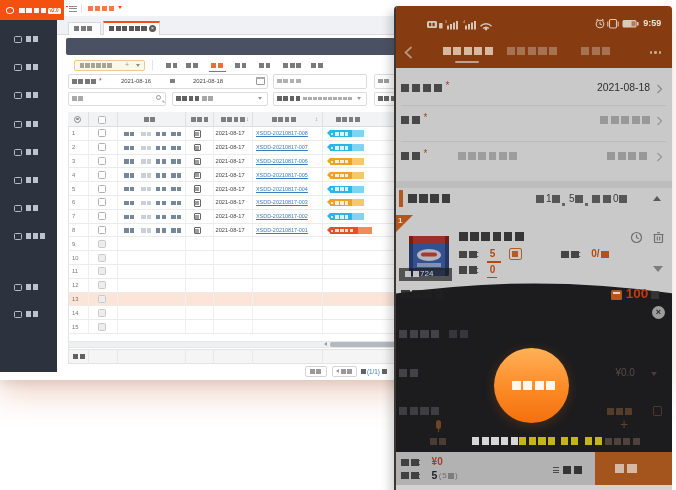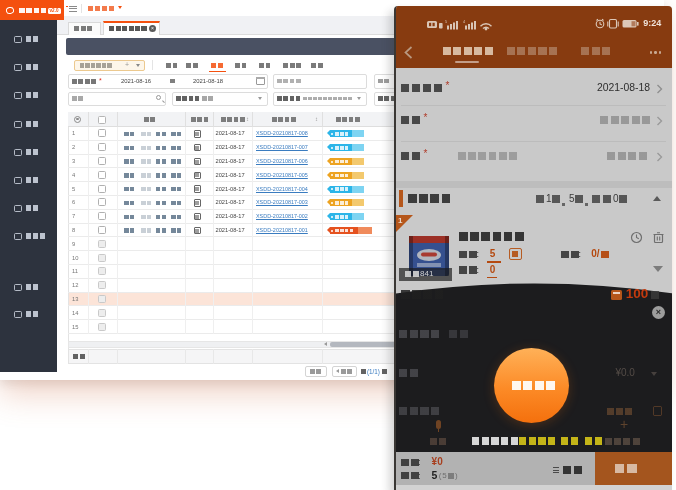--- a/index.html
+++ b/index.html
@@ -397,21 +397,21 @@
           <circle cx="5" cy="6" r="3.8"></circle>
           <path d="M5,3.8 L5,6 L6.8,7"></path>
           <path d="M1.5,2.5 L3,1.2 M8.5,2.5 L7,1.2"></path>
 <rect x="14.5" y="1.5" width="7" height="8.5" rx="1.2"></rect>
           <path d="M12.8,3.5 L12.8,8.5 M23.2,3.5 L23.2,8.5"></path>
         </g>
 <rect x="27.5" y="2" width="14" height="7.5" rx="1.5" fill="#dcc8b8"></rect>
         <rect x="42" y="4" width="1.6" height="3.6" fill="#dcc8b8"></rect>
 <rect x="36.5" y="3.2" width="4" height="5.1" fill="#8e3d10" opacity=".55"></rect>
       </svg>
-<div style="position:absolute;left:247.7px;top:11.6px;font-size:9px;line-height:11.2px;color:#efe2d8;font-weight:700;white-space:nowrap">9:24</div>
+<div style="position:absolute;left:247.7px;top:11.6px;font-size:9px;line-height:11.2px;color:#efe2d8;font-weight:700;white-space:nowrap">9:59</div>
 <svg style="position:absolute;left:7px;top:39.5px" width="11" height="13" viewBox="0 0 11 13">
         <path d="M8.5,1 L2.5,6.5 L8.5,12" stroke="#b89880" stroke-width="1.7" fill="none"></path>
       </svg>
 <div style="position:absolute;left:47.8px;top:40.7px;width:50.0px;height:8.0px;background:repeating-linear-gradient(90deg,rgba(222,196,172,.92) 0,rgba(222,196,172,.92) 8.0px,transparent 8.0px,transparent 10.5px)"></div>
 <div style="position:absolute;left:59.5px;top:55px;width:24px;height:1.8px;background:rgba(255,255,255,.5);border-radius:1px"></div>
 <div style="position:absolute;left:111.1px;top:40.7px;width:50.0px;height:8.0px;background:repeating-linear-gradient(90deg,rgba(172,124,94,.85) 0,rgba(172,124,94,.85) 8.0px,transparent 8.0px,transparent 10.5px)"></div>
 <div style="position:absolute;left:185.9px;top:40.7px;width:29.0px;height:8.0px;background:repeating-linear-gradient(90deg,rgba(172,124,94,.85) 0,rgba(172,124,94,.85) 8.0px,transparent 8.0px,transparent 10.5px)"></div>
 <div style="position:absolute;left:254.5px;top:45.2px;width:2.4px;height:2.4px;background:#c8a890;border-radius:50%"></div>
 <div style="position:absolute;left:258.9px;top:45.2px;width:2.4px;height:2.4px;background:#c8a890;border-radius:50%"></div>
 <div style="position:absolute;left:263.3px;top:45.2px;width:2.4px;height:2.4px;background:#c8a890;border-radius:50%"></div>
@@ -458,21 +458,21 @@
 
 <rect x="2" y="3" width="4" height="40" fill="rgba(0,0,0,.3)"></rect>
         <rect x="38" y="3" width="4" height="40" fill="rgba(0,0,0,.3)"></rect>
 <ellipse cx="22" cy="22" rx="12" ry="6" fill="#b2b6be"></ellipse>
 <rect x="14" y="19.5" width="16" height="4" rx="2" fill="#a83a30"></rect>
 <rect x="6" y="37" width="32" height="6" fill="#4a66ab" opacity=".8"></rect>
 <rect x="10" y="30" width="24" height="4" fill="#d0d2d6" opacity=".5"></rect>
       </svg>
 <div style="position:absolute;left:3.7px;top:261.5px;width:53.2px;height:13.5px;background:rgba(25,25,25,.68)"></div>
 <div style="position:absolute;left:9px;top:265.0px;width:14.8px;height:6.4px;background:repeating-linear-gradient(90deg,rgba(210,210,210,.9) 0,rgba(210,210,210,.9) 6.4px,transparent 6.4px,transparent 8.4px)"></div>
-<div style="position:absolute;left:24.5px;top:263.2px;font-size:8px;line-height:9.9px;color:#d2d2d2;font-weight:400;white-space:nowrap">841</div>
+<div style="position:absolute;left:24.5px;top:263.2px;font-size:8px;line-height:9.9px;color:#d2d2d2;font-weight:400;white-space:nowrap">724</div>
 <div style="position:absolute;left:63.9px;top:226.2px;width:64.6px;height:8.6px;background:repeating-linear-gradient(90deg,rgba(28,28,28,.85) 0,rgba(28,28,28,.85) 8.6px,transparent 8.6px,transparent 11.2px)"></div>
 <svg style="position:absolute;left:234.4px;top:224.5px" width="13" height="13" viewBox="0 0 13 13">
 <circle cx="6.5" cy="6.5" r="5" fill="none" stroke="#6f6f6f" stroke-width="1.2"></circle>
         <path d="M6.5,3.5 L6.5,6.5 L8.8,7.8" stroke="#6f6f6f" stroke-width="1.1" fill="none"></path>
       </svg>
 <svg style="position:absolute;left:256.4px;top:224.5px" width="13" height="13" viewBox="0 0 13 13">
 <rect x="2.5" y="3.5" width="8" height="8" rx="1" fill="none" stroke="#6f6f6f" stroke-width="1.2"></rect>
         <path d="M1.5,3.5 L11.5,3.5 M5,1.8 L8,1.8 M5.3,5.5 L5.3,9.5 M7.7,5.5 L7.7,9.5" stroke="#6f6f6f" stroke-width="1.1" fill="none"></path>
       </svg>
 <div style="position:absolute;left:63.9px;top:244.5px;width:18.0px;height:7.8px;background:repeating-linear-gradient(90deg,rgba(40,40,40,.82) 0,rgba(40,40,40,.82) 7.8px,transparent 7.8px,transparent 10.2px)"></div>

